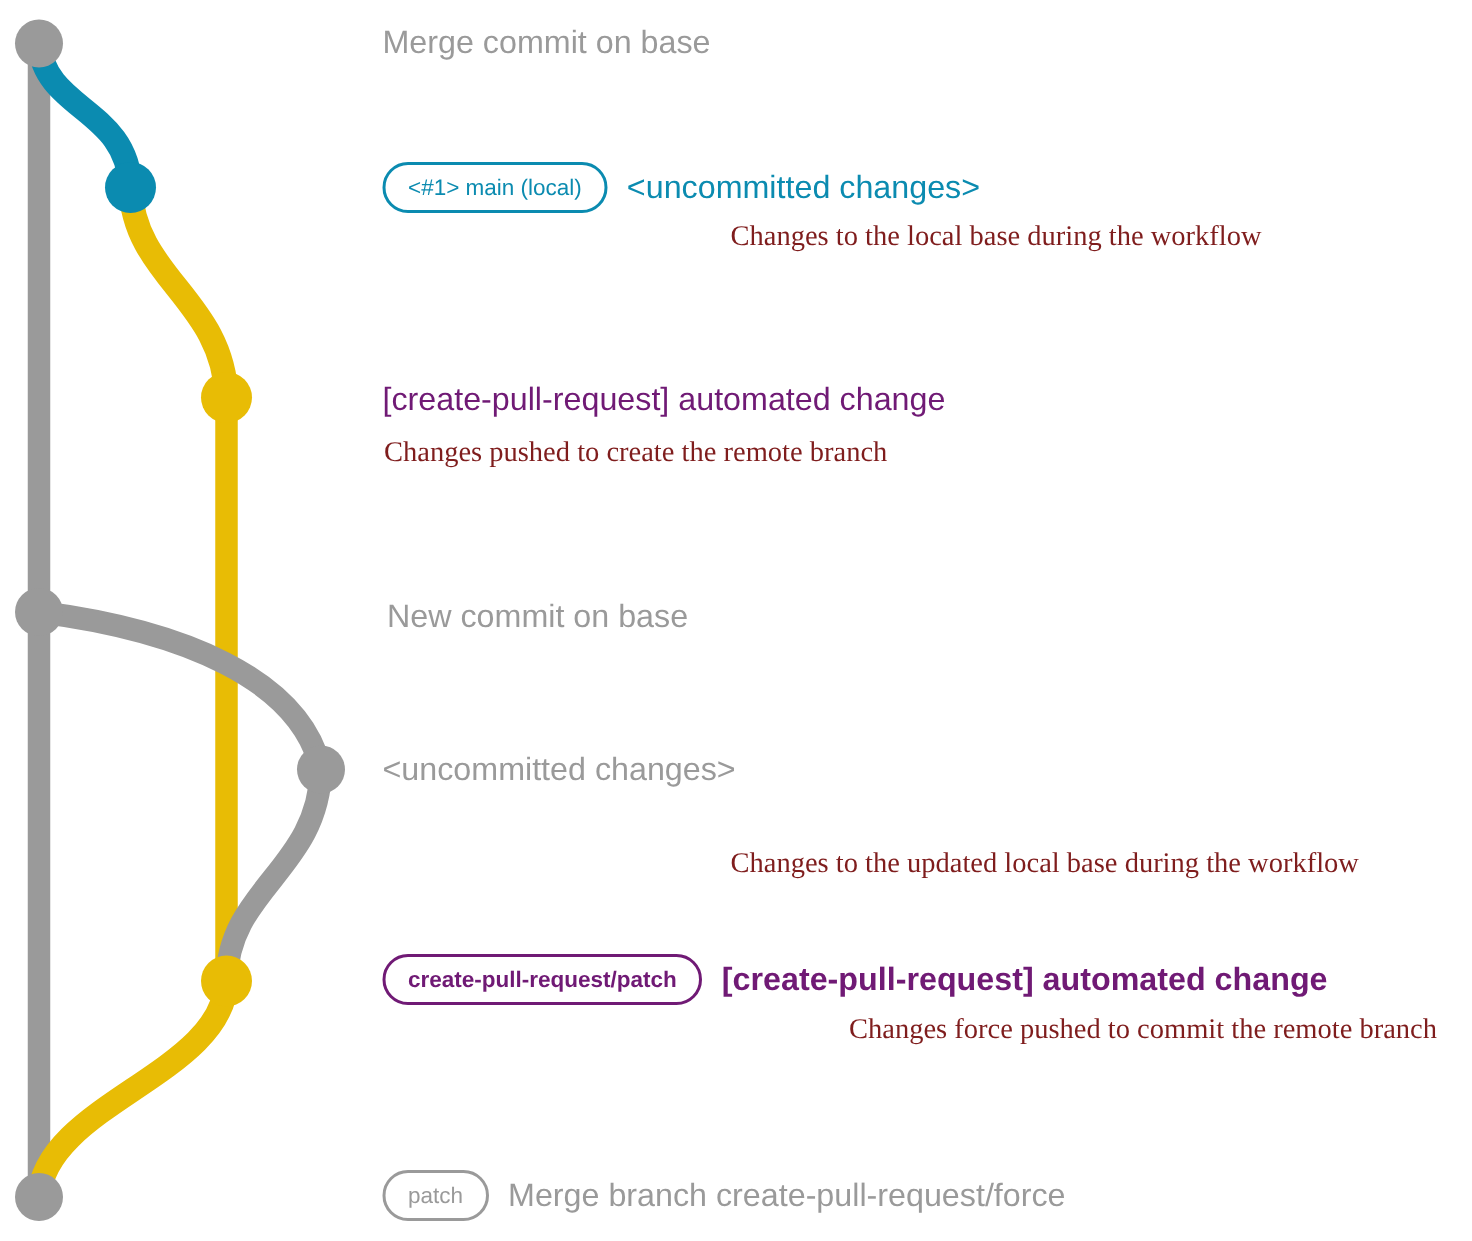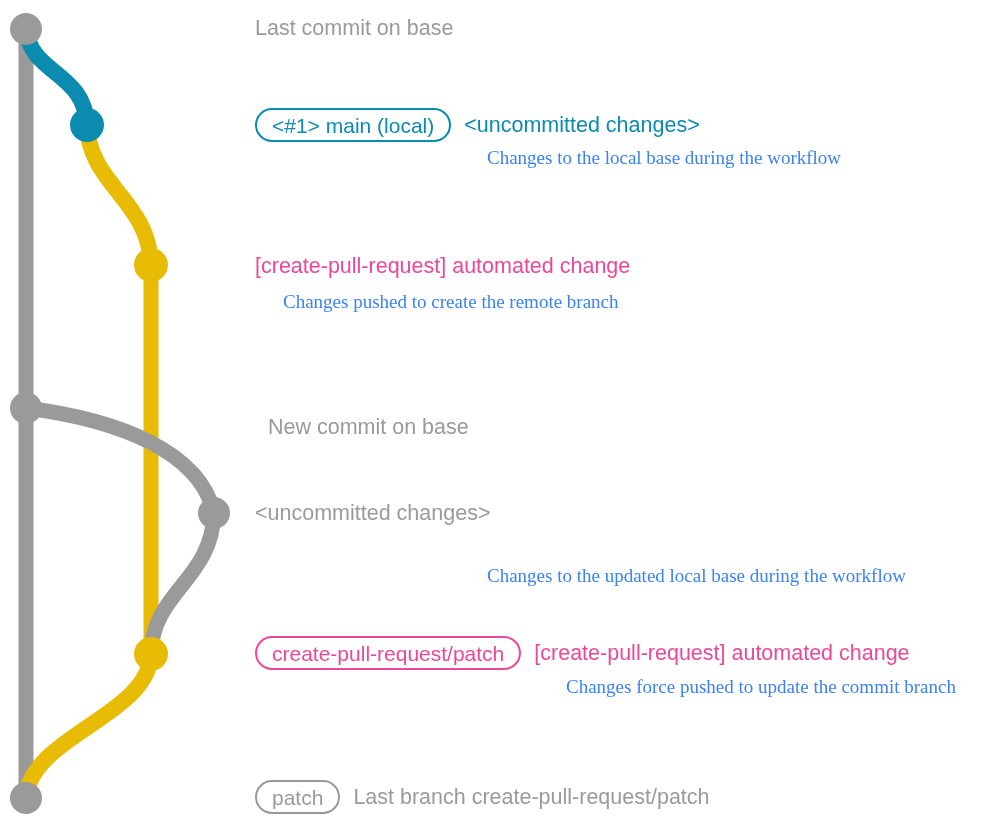--- a/index.html
+++ b/index.html
@@ -30,43 +30,43 @@
   }
   .pill {
     display: inline-flex;
     align-items: center;
     justify-content: center;
     box-sizing: border-box;
     height: 34px;
     padding: 0 15px;
     border: 2px solid currentColor;
     border-radius: 17px;
-    font-size: 21px;
+    font-size: 15px;
     line-height: 1;
     white-space: nowrap;
   }
   .headline {
     font-size: 21.5px;
     line-height: 34px;
     white-space: nowrap;
   }
   .pill + .headline {
     margin-left: 13px;
     text-align: right;
   }
   .subtext {
     position: absolute;
     font-family: "Liberation Serif", serif;
     font-size: 19px;
     line-height: 1;
-    color: #3b82f6;
+    color: #7f1d1d;
     white-space: nowrap;
   }
   .c-blue   { color: #0b8bb0; }
-  .c-yellow { color: #ec4899; }
+  .c-yellow { color: #701a75; }
   .c-gray   { color: #9a9a9a; }
 </style>
 </head>
 <body>
 
 <svg id="graph-canvas" viewBox="0 0 981 827" xmlns="http://www.w3.org/2000/svg">
 
   <path d="M 26 29 L 26 798" stroke="#9a9a9a" stroke-width="15" fill="none" stroke-linecap="butt"></path>
 
   <path d="M 26 29 C 30 74, 85 72, 87 125" stroke="#0b8bb0" stroke-width="16" fill="none" stroke-linecap="round"></path>
@@ -83,45 +83,45 @@
   <circle cx="26" cy="29" r="16" fill="#9a9a9a"></circle>
   <circle cx="87" cy="125" r="17" fill="#0b8bb0"></circle>
   <circle cx="151" cy="265" r="17" fill="#e8bc05"></circle>
   <circle cx="26" cy="408" r="16" fill="#9a9a9a"></circle>
   <circle cx="214" cy="513" r="16" fill="#9a9a9a"></circle>
   <circle cx="151" cy="654" r="17" fill="#e8bc05"></circle>
   <circle cx="26" cy="798" r="16" fill="#9a9a9a"></circle>
 </svg>
 
 <div class="row" style="left:255px; top:11px;">
-  <span class="headline c-gray">Last commit on base</span>
+  <span class="headline c-gray">Merge commit on base</span>
 </div>
 
 <div class="row" style="left:255px; top:108px;">
   <span class="pill c-blue">&lt;#1&gt; main (local)</span>
   <span class="headline c-blue">&lt;uncommitted changes&gt;</span>
 </div>
 <div class="subtext" style="left:487px; top:148px;">Changes to the local base during the workflow</div>
 
 <div class="row" style="left:255px; top:249px;">
   <span class="headline c-yellow">[create-pull-request] automated change</span>
 </div>
-<div class="subtext" style="left:283px; top:292px;">Changes pushed to create the remote branch</div>
+<div class="subtext" style="left:256px; top:292px;">Changes pushed to create the remote branch</div>
 
-<div class="row" style="left:268px; top:394px;margin-top:16px;">
+<div class="row" style="left:258px; top:394px;">
   <span class="headline c-gray">New commit on base</span>
 </div>
 
 <div class="row" style="left:255px; top:496px;">
   <span class="headline c-gray">&lt;uncommitted changes&gt;</span>
 </div>
 <div class="subtext" style="left:487px; top:536px;margin-top:30px;">Changes to the updated local base during the workflow</div>
 
-<div class="row" style="left:255px; top:636px;">
+<div class="row" style="left:255px; top:636px;font-weight:bold;">
   <span class="pill c-yellow">create-pull-request/patch</span>
   <span class="headline c-yellow">[create-pull-request] automated change</span>
 </div>
-<div class="subtext" style="left:566px; top:677px;">Changes force pushed to update the commit branch</div>
+<div class="subtext" style="left:566px; top:677px;">Changes force pushed to commit the remote branch</div>
 
 <div class="row" style="left:255px; top:780px;">
   <span class="pill c-gray">patch</span>
-  <span class="headline c-gray">Last branch create-pull-request/patch</span>
+  <span class="headline c-gray">Merge branch create-pull-request/force</span>
 </div>
 
 </body></html>

